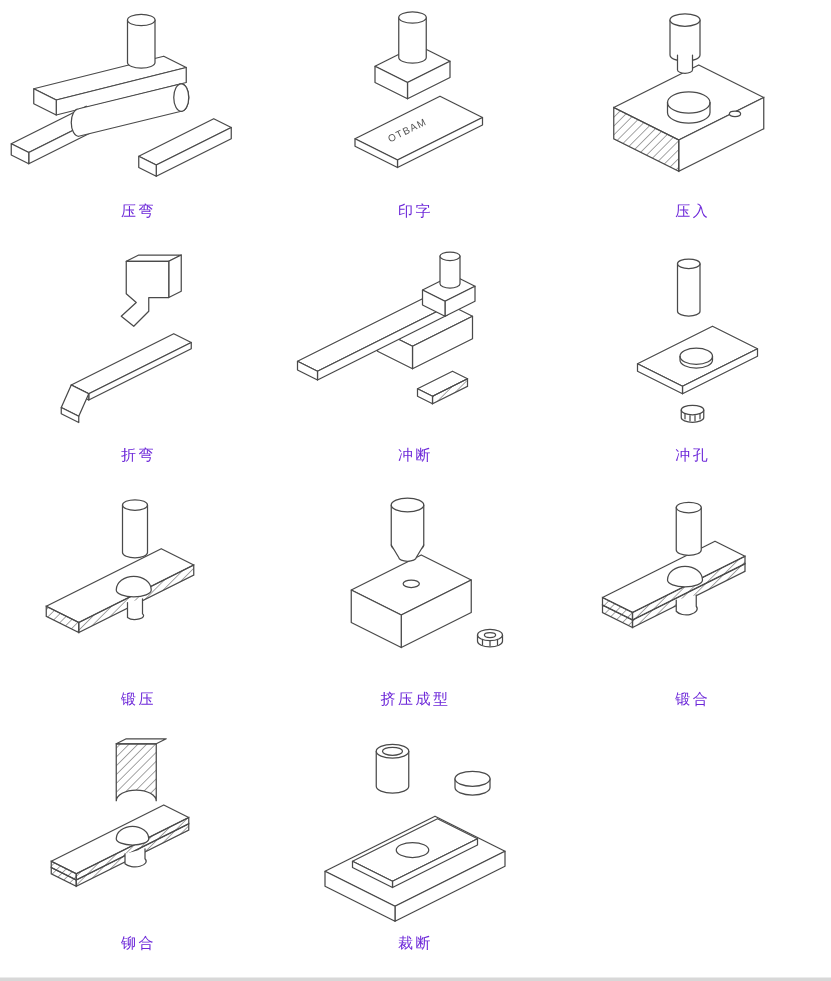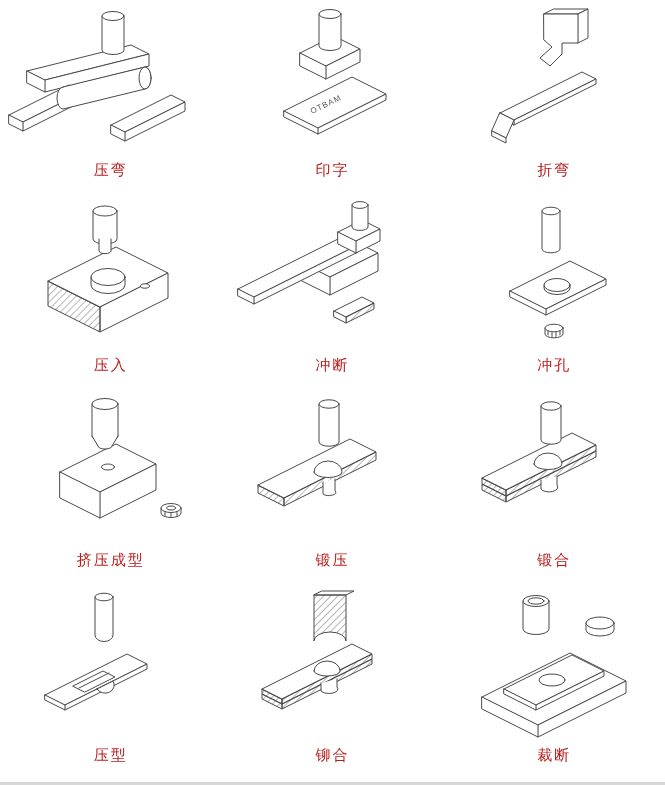--- a/index.html
+++ b/index.html
@@ -14,21 +14,21 @@
     display:grid;
     grid-template-columns:repeat(3,1fr);
     grid-template-rows:repeat(4,195px);
     width:665px;height:780px;
     box-sizing:border-box;
     padding-top:2px;
   }
   figure.cell{margin:0;display:flex;flex-direction:column;align-items:center;justify-content:flex-start;}
   .fig{width:212px;height:158px;display:flex;align-items:center;justify-content:center;}
   figcaption.cap{
-    font-size:15px;color:#b91c1c;letter-spacing:2px;margin-top:1px;
+    font-size:12px;color:#6d28d9;letter-spacing:2px;margin-top:1px;
     font-family:"Liberation Sans", sans-serif;text-align:center;
   }
   .s{fill:#ffffff;stroke:#4a4a4a;stroke-width:1;stroke-linejoin:round;stroke-linecap:round;}
   .sn{fill:none;stroke:#4a4a4a;stroke-width:1;stroke-linejoin:round;stroke-linecap:round;}
   .edge{position:absolute;left:0;bottom:0;width:100%;height:3px;background:#d8d8d8;}
 </style>
 </head>
 <body>
 
 <div class="page">
@@ -82,40 +82,20 @@
           <ellipse class="s" cx="104" cy="12" rx="11" ry="4.5"></ellipse>
         </g>
       </svg>
     </div>
     <figcaption class="cap">印字</figcaption>
   </figure>
 
   <figure class="cell">
     <div class="fig">
       <svg viewBox="0 0 212 158" width="212" height="158">
-        <g>
-          <polygon class="s" points="52,111 134,70 148,77 66,118"></polygon>
-          <polygon class="s" points="66,118 148,77 148,82 66,123"></polygon>
-          <polygon class="s" points="52,111 66,118 66,123 52,116"></polygon>
-          <polygon class="s" points="52,111 66,118 58,136 44,129"></polygon>
-          <polygon class="s" points="44,129 58,136 58,141 44,134"></polygon>
-        </g>
-        <g>
-          <polygon class="s" points="96,12 130,12 140,7 106,7"></polygon>
-          <polygon class="s" points="130,12 140,7 140,36 130,41"></polygon>
-          <path class="s" d="M96 12 L130 12 L130 41 L114 41 L114 52 L102 64 L92 56 L104 45 L96 38 Z"></path>
-        </g>
-      </svg>
-    </div>
-    <figcaption class="cap">折弯</figcaption>
-  </figure>
-
-  <figure class="cell">
-    <div class="fig">
-      <svg viewBox="0 0 212 158" width="212" height="158">
         <defs>
           <pattern id="h4" width="5" height="5" patternUnits="userSpaceOnUse" patternTransform="rotate(45)">
             <line x1="0" y1="0" x2="0" y2="5" stroke="#4a4a4a" stroke-width="0.8"></line>
           </pattern>
         </defs>
         <g>
           <polygon class="s" points="43,84 111,50 163,76 95,110"></polygon>
           <polygon points="95,110 163,76 163,101 95,135" fill="#ffffff" stroke="#4a4a4a" stroke-width="1"></polygon>
           <polygon points="43,84 95,110 95,135 43,109" fill="url(#h4)" stroke="#4a4a4a" stroke-width="1"></polygon>
           <ellipse class="s" cx="103" cy="80" rx="17" ry="8.5"></ellipse>
@@ -128,20 +108,40 @@
           <path class="s" d="M94 42 L94 54 A6 2.6 0 0 0 106 54 L106 42"></path>
         </g>
       </svg>
     </div>
     <figcaption class="cap">压入</figcaption>
   </figure>
 
   <figure class="cell">
     <div class="fig">
       <svg viewBox="0 0 212 158" width="212" height="158">
+        <g>
+          <polygon class="s" points="52,111 134,70 148,77 66,118"></polygon>
+          <polygon class="s" points="66,118 148,77 148,82 66,123"></polygon>
+          <polygon class="s" points="52,111 66,118 66,123 52,116"></polygon>
+          <polygon class="s" points="52,111 66,118 58,136 44,129"></polygon>
+          <polygon class="s" points="44,129 58,136 58,141 44,134"></polygon>
+        </g>
+        <g>
+          <polygon class="s" points="96,12 130,12 140,7 106,7"></polygon>
+          <polygon class="s" points="130,12 140,7 140,36 130,41"></polygon>
+          <path class="s" d="M96 12 L130 12 L130 41 L114 41 L114 52 L102 64 L92 56 L104 45 L96 38 Z"></path>
+        </g>
+      </svg>
+    </div>
+    <figcaption class="cap">折弯</figcaption>
+  </figure>
+
+  <figure class="cell">
+    <div class="fig">
+      <svg viewBox="0 0 212 158" width="212" height="158">
         <defs>
           <pattern id="h6" width="5" height="5" patternUnits="userSpaceOnUse" patternTransform="rotate(45)">
             <line x1="0" y1="0" x2="0" y2="5" stroke="#4a4a4a" stroke-width="0.8"></line>
           </pattern>
         </defs>
         <g>
           <polygon class="s" points="76,66 124,42 152,56 104,80"></polygon>
           <polygon class="s" points="104,80 152,56 152,74 104,98"></polygon>
           <polygon class="s" points="76,66 104,80 104,98 76,84"></polygon>
         </g>
@@ -189,66 +189,66 @@
           <path class="sn" d="M100 134 l0 4 M104 135.5 l0 4 M108 135.5 l0 4 M112 134 l0 4"></path>
         </g>
       </svg>
     </div>
     <figcaption class="cap">冲孔</figcaption>
   </figure>
 
   <figure class="cell">
     <div class="fig">
       <svg viewBox="0 0 212 158" width="212" height="158">
+        <defs>
+          <pattern id="h8" width="5" height="5" patternUnits="userSpaceOnUse" patternTransform="rotate(45)">
+            <line x1="0" y1="0" x2="0" y2="5" stroke="#4a4a4a" stroke-width="0.8"></line>
+          </pattern>
+        </defs>
+        <g>
+          <polygon class="s" points="32,93 124,47 150,60 58,106"></polygon>
+          <polygon points="58,106 150,60 150,68 58,114" fill="url(#h8)" stroke="#4a4a4a" stroke-width="1"></polygon>
+          <polygon points="32,93 58,106 58,114 32,101" fill="url(#h8)" stroke="#4a4a4a" stroke-width="1"></polygon>
+        </g>
+        <g>
+          <path class="s" d="M97 90 L97 102 A6 2.6 0 0 0 109 99 L109 87"></path>
+          <path class="s" d="M88 80 A14 11 0 0 1 116 80 A14 5.5 0 0 1 88 80 Z"></path>
+        </g>
+        <g>
+          <path class="s" d="M93 12 L93 50 A10 4.2 0 0 0 113 50 L113 12"></path>
+          <ellipse class="s" cx="103" cy="12" rx="10" ry="4.2"></ellipse>
+        </g>
+      </svg>
+    </div>
+    <figcaption class="cap">锻压</figcaption>
+  </figure>
+
+  <figure class="cell">
+    <div class="fig">
+      <svg viewBox="0 0 212 158" width="212" height="158">
         <g>
           <polygon class="s" points="55,80 111,52 151,72 95,100"></polygon>
           <polygon class="s" points="95,100 151,72 151,98 95,126"></polygon>
           <polygon class="s" points="55,80 95,100 95,126 55,106"></polygon>
           <ellipse class="s" cx="103" cy="75" rx="6.5" ry="3"></ellipse>
         </g>
         <g>
           <path class="s" d="M87 12 L87 44 A13 5.5 0 0 0 113 44 L113 12"></path>
           <ellipse class="s" cx="100" cy="12" rx="13" ry="5.5"></ellipse>
           <path class="s" d="M87 44 L93 54 A7 3 0 0 0 107 54 L113 44"></path>
         </g>
         <g>
           <path class="s" d="M156 116 L156 121 A10 4.5 0 0 0 176 121 L176 116"></path>
           <ellipse class="s" cx="166" cy="116" rx="10" ry="4.5"></ellipse>
           <ellipse class="sn" cx="166" cy="116" rx="4.5" ry="2"></ellipse>
           <path class="sn" d="M160 119.5 l0 4 M166 120.5 l0 4 M172 119.5 l0 4"></path>
         </g>
       </svg>
     </div>
     <figcaption class="cap">挤压成型</figcaption>
-  </figure>
-
-  <figure class="cell">
-    <div class="fig">
-      <svg viewBox="0 0 212 158" width="212" height="158">
-        <defs>
-          <pattern id="h8" width="5" height="5" patternUnits="userSpaceOnUse" patternTransform="rotate(45)">
-            <line x1="0" y1="0" x2="0" y2="5" stroke="#4a4a4a" stroke-width="0.8"></line>
-          </pattern>
-        </defs>
-        <g>
-          <polygon class="s" points="32,93 124,47 150,60 58,106"></polygon>
-          <polygon points="58,106 150,60 150,68 58,114" fill="url(#h8)" stroke="#4a4a4a" stroke-width="1"></polygon>
-          <polygon points="32,93 58,106 58,114 32,101" fill="url(#h8)" stroke="#4a4a4a" stroke-width="1"></polygon>
-        </g>
-        <g>
-          <path class="s" d="M97 90 L97 102 A6 2.6 0 0 0 109 99 L109 87"></path>
-          <path class="s" d="M88 80 A14 11 0 0 1 116 80 A14 5.5 0 0 1 88 80 Z"></path>
-        </g>
-        <g>
-          <path class="s" d="M93 12 L93 50 A10 4.2 0 0 0 113 50 L113 12"></path>
-          <ellipse class="s" cx="103" cy="12" rx="10" ry="4.2"></ellipse>
-        </g>
-      </svg>
-    </div>
-    <figcaption class="cap">锻压</figcaption>
   </figure>
 
   <figure class="cell">
     <div class="fig">
       <svg viewBox="0 0 212 158" width="212" height="158">
         <defs>
           <pattern id="h9" width="5" height="5" patternUnits="userSpaceOnUse" patternTransform="rotate(45)">
             <line x1="0" y1="0" x2="0" y2="5" stroke="#4a4a4a" stroke-width="0.8"></line>
           </pattern>
         </defs>
@@ -265,39 +265,20 @@
         </g>
         <g>
           <path class="s" d="M93 14 L93 48 A10 4.2 0 0 0 113 48 L113 14"></path>
           <ellipse class="s" cx="103" cy="14" rx="10" ry="4.2"></ellipse>
         </g>
       </svg>
     </div>
     <figcaption class="cap">锻合</figcaption>
   </figure>
 
-  <figure class="cell">
-    <div class="fig">
-      <svg viewBox="0 0 212 158" width="212" height="158">
-        <g>
-          <polygon class="s" points="40,108 122,67 142,77 60,118"></polygon>
-          <polygon class="s" points="60,118 142,77 142,82 60,123"></polygon>
-          <polygon class="s" points="40,108 60,118 60,123 40,113"></polygon>
-          <polygon class="sn" points="68,99 98,84 110,90 80,105"></polygon>
-          <path class="sn" d="M74 101 L104 86"></path>
-          <path class="s" d="M92 102 A9 8 0 0 0 108 94 L92 102 Z"></path>
-        </g>
-        <g>
-          <path class="s" d="M90 10 L90 48 A9 6.5 0 0 0 108 48 L108 10"></path>
-          <ellipse class="s" cx="99" cy="10" rx="9" ry="3.8"></ellipse>
-        </g>
-      </svg>
-    </div>
-    <figcaption class="cap">压型</figcaption>
-  </figure>
 
   <figure class="cell">
     <div class="fig">
       <svg viewBox="0 0 212 158" width="212" height="158">
         <defs>
           <pattern id="h12" width="5" height="5" patternUnits="userSpaceOnUse" patternTransform="rotate(45)">
             <line x1="0" y1="0" x2="0" y2="5" stroke="#4a4a4a" stroke-width="0.8"></line>
           </pattern>
         </defs>
         <g>

